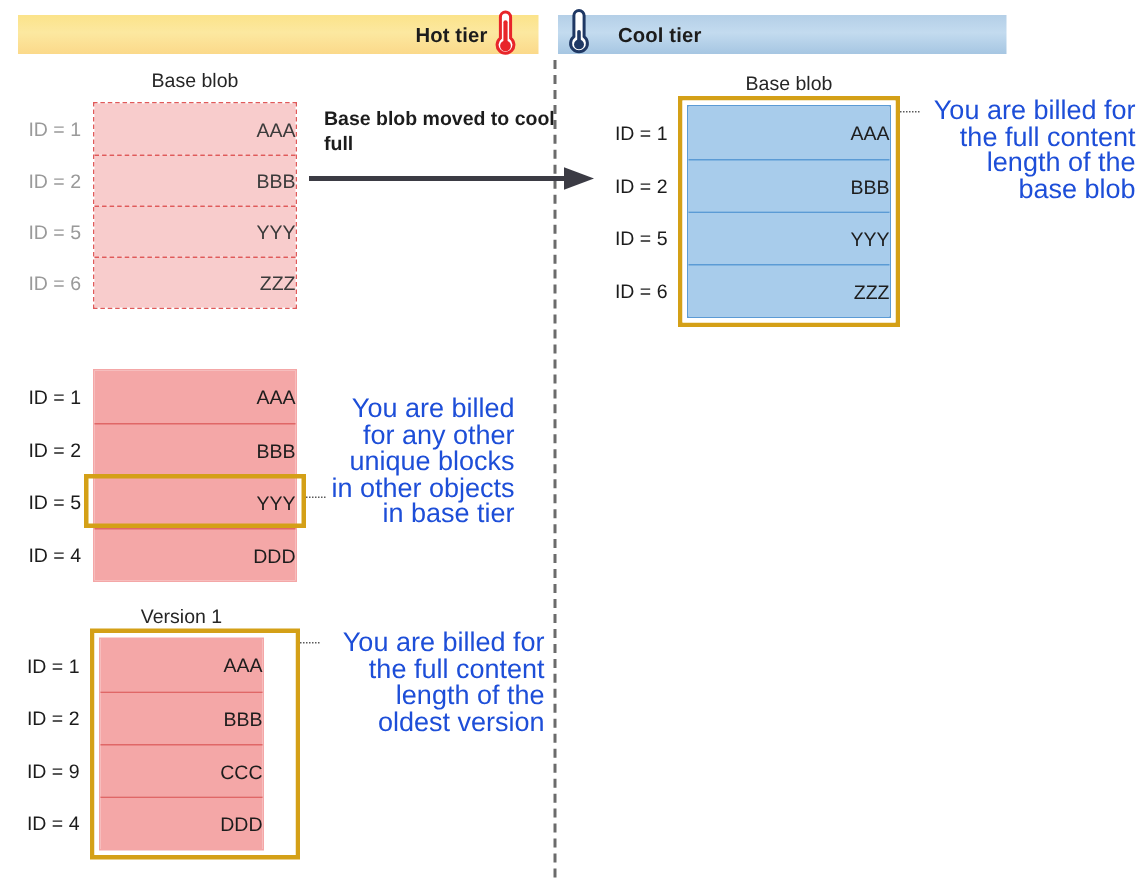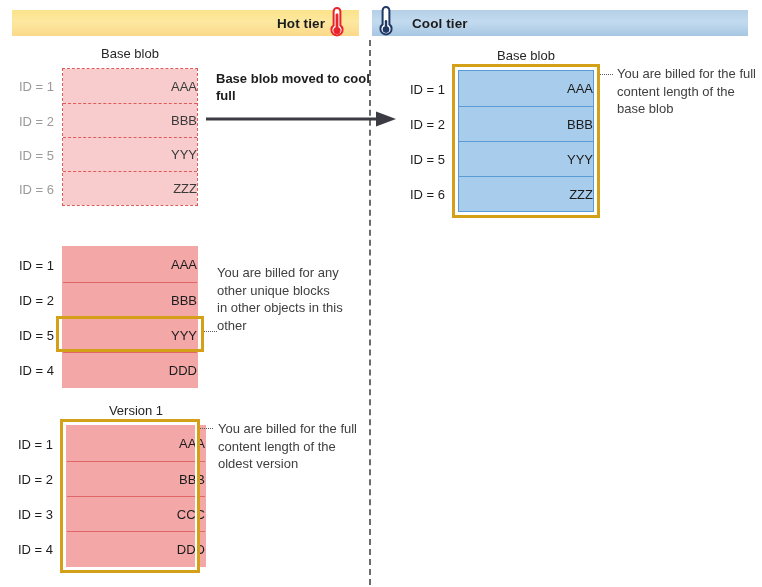--- a/index.html
+++ b/index.html
@@ -31,21 +31,21 @@
     left: 12px;
     top: 10px;
     width: 347px;
     background: linear-gradient(to bottom, #fbe38a 0%, #fce8a0 45%, #fbd98a 100%);
     justify-content: flex-end;
     padding-right: 34px;
   }
   .tier-bar.cool {
     left: 372px;
     top: 10px;
-    width: 376px;
+    width: 299px;
     background: linear-gradient(to bottom, #b4cfe7 0%, #c3dbef 45%, #a6c6e2 100%);
     justify-content: flex-start;
     padding-left: 40px;
   }
   .tier-label {
     font-size: 13.5px;
     font-weight: bold;
     color: #1c1c1c;
     letter-spacing: .1px;
     white-space: nowrap;
@@ -164,23 +164,24 @@
   }
   .gold-frame.double {
     border: 3px solid #d4a017;
     outline: 2px solid #ffffff;
     outline-offset: -5px;
   }
 
   
   .note {
     position: absolute;
-    font-size: 13px;
+    font-size: 18px;
     line-height: 17.5px;
-    color: #404040;
+    color: #1d4ed8;
+    text-align: right;
   }
   .leader {
     position: absolute;
     border-top: 1.5px dotted #5a5a5a;
     width: 13px;
     height: 0;
   }
 </style>
 </head>
 <body>
@@ -251,33 +252,33 @@
       </div>
       <div class="row" style="height:35px;">
         <span class="idlabel">ID = 4</span>
         <span class="val">DDD</span>
       </div>
     </div>
   </div>
   <div class="gold-frame" style="left:56px; top:316px; width:148px; height:36px;"></div>
   <div class="leader" style="left:204px; top:331px;"></div>
 
-  <div class="blob" style="left:66px; top:425px; width:140px;">
+  <div class="blob" style="left:66px; top:425px; width:110px;">
     <div class="blob-title">Version 1</div>
     <div class="rows pink">
       <div class="row" style="height:35px;">
         <span class="idlabel" style="right:calc(100% + 14px);">ID = 1</span>
         <span class="val">AAA</span>
       </div>
       <div class="row" style="height:35px;">
         <span class="idlabel" style="right:calc(100% + 14px);">ID = 2</span>
         <span class="val">BBB</span>
       </div>
       <div class="row" style="height:35px;">
-        <span class="idlabel" style="right:calc(100% + 14px);">ID = 3</span>
+        <span class="idlabel" style="right:calc(100% + 14px);">ID = 9</span>
         <span class="val">CCC</span>
       </div>
       <div class="row" style="height:35px;">
         <span class="idlabel" style="right:calc(100% + 14px);">ID = 4</span>
         <span class="val">DDD</span>
       </div>
     </div>
   </div>
   <div class="gold-frame double" style="left:60px; top:419px; width:140px; height:154px;"></div>
   <div class="leader" style="left:200px; top:428px;"></div>
@@ -301,17 +302,17 @@
         <span class="idlabel" style="right:calc(100% + 14px);">ID = 6</span>
         <span class="val">ZZZ</span>
       </div>
     </div>
   </div>
   <div class="gold-frame double" style="left:452px; top:64px; width:148px; height:154px;"></div>
   <div class="leader" style="left:600px; top:74px;"></div>
 
   <div class="note" style="left:617px; top:65px; width:140px;">You are billed for the full content length of the base blob</div>
 
-  <div class="note" style="left:217px; top:264px; width:126px;">You are billed for any other unique blocks in other objects in this other</div>
+  <div class="note" style="left:217px; top:264px; width:126px;">You are billed for any other unique blocks in other objects in base tier</div>
 
   <div class="note" style="left:218px; top:420px; width:145px;">You are billed for the full content length of the oldest version</div>
 
 </div>
 
 </body></html>

